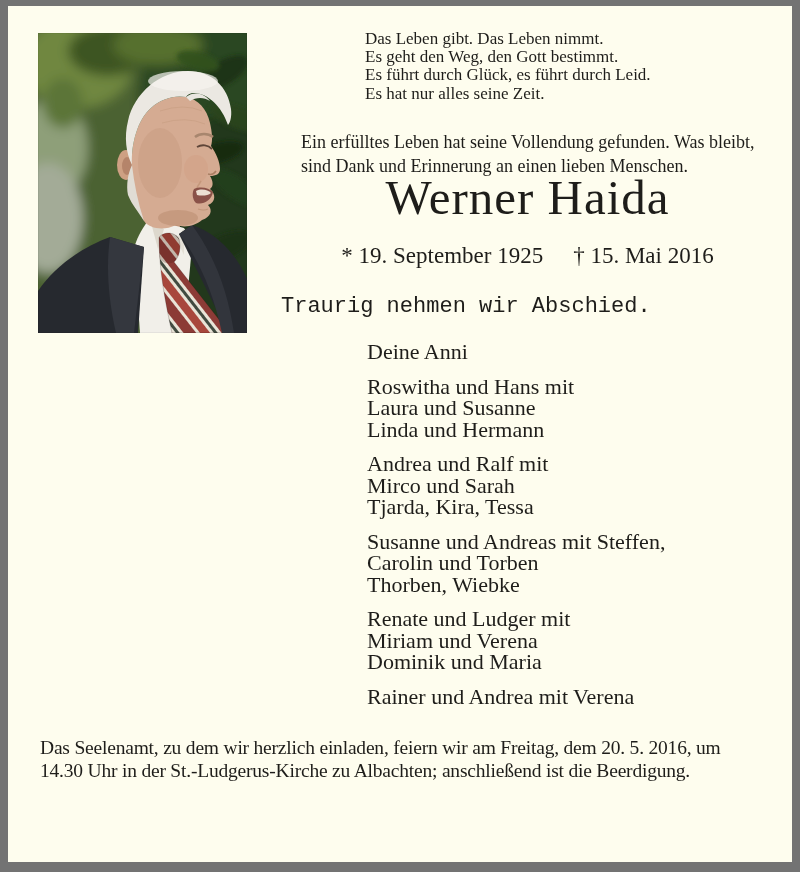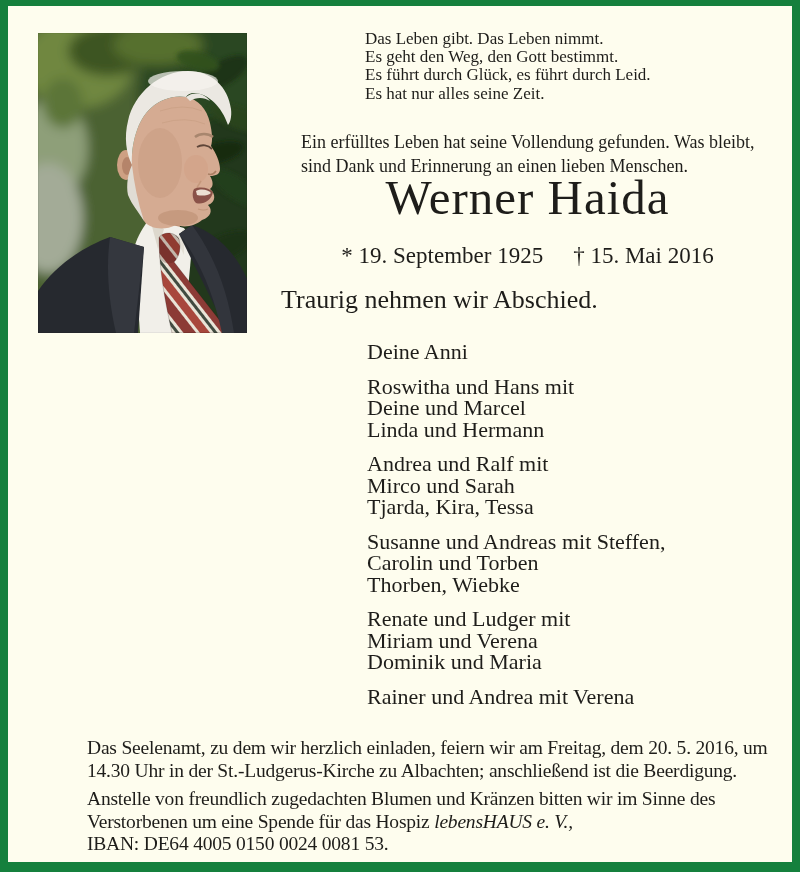--- a/index.html
+++ b/index.html
@@ -1,18 +1,18 @@
 <!DOCTYPE html>
 <html><head>
 <meta charset="utf-8">
 <style>
   html,body { margin:0; padding:0; }
   .page {
     position:relative; width:800px; height:872px;
-    background:#15803d; overflow:hidden;
+    background:#737373; overflow:hidden;
     font-family:"Liberation Serif", serif; color:#1e1d1a;
   }
   .paper {
     position:absolute; left:8px; top:6px; width:784px; height:856px;
     background:#fefdee;
   }
   .abs { position:absolute; }
   .photo-frame { left:38px; top:33px; width:209px; height:300px; }
   .photo-frame svg { display:block; }
 
@@ -25,27 +25,27 @@
   .name {
     left:290px; top:172px; width:475px; text-align:center;
     font-size:49px; line-height:52px; letter-spacing:1px; white-space:nowrap;
   }
   .dates {
     left:290px; top:244px; width:475px; display:flex; justify-content:center;
     gap:30px; font-size:23px; line-height:24px;
   }
   .dates span { white-space:nowrap; }
 
-  .farewell { left:281px; top:285px; font-size:26px; white-space:nowrap; }
+  .farewell { left:281px; top:294px; font-size:22px; white-space:nowrap;font-family:Liberation Mono, monospace; }
 
   .mourners { left:367px; top:341px; font-size:22px; }
   .mourners .group { margin-bottom:13px; }
   .mourners .line { line-height:21.5px; white-space:nowrap; }
 
-  .bottom { left:40px; top:737px; font-size:19.5px; line-height:22.5px; letter-spacing:-0.2px;margin-left:47px; }
+  .bottom { left:40px; top:737px; font-size:19.5px; line-height:22.5px; letter-spacing:-0.2px; }
   .bottom div { white-space:nowrap; }
   .donation { margin-top:6px; }
   .it { font-style:italic; }
 </style>
 </head>
 <body>
 
 <div class="page">
   <div class="paper"></div>
 
@@ -152,21 +152,21 @@
   </div>
 
   <div class="abs farewell">Traurig nehmen wir Abschied.</div>
 
   <div class="abs mourners">
     <div class="group">
       <div class="line">Deine Anni</div>
     </div>
     <div class="group">
       <div class="line">Roswitha und Hans mit</div>
-      <div class="line">Deine und Marcel</div>
+      <div class="line">Laura und Susanne</div>
       <div class="line">Linda und Hermann</div>
     </div>
     <div class="group">
       <div class="line">Andrea und Ralf mit</div>
       <div class="line">Mirco und Sarah</div>
       <div class="line">Tjarda, Kira, Tessa</div>
     </div>
     <div class="group">
       <div class="line">Susanne und Andreas mit Steffen,</div>
       <div class="line">Carolin und Torben</div>
@@ -180,21 +180,14 @@
     <div class="group">
       <div class="line">Rainer und Andrea mit Verena</div>
     </div>
   </div>
 
   <div class="abs bottom">
     <div class="service">
       <div>Das Seelenamt, zu dem wir herzlich einladen, feiern wir am Freitag, dem 20. 5. 2016, um</div>
       <div>14.30 Uhr in der St.-Ludgerus-Kirche zu Albachten; anschließend ist die Beerdigung.</div>
     </div>
-    <div class="donation">
-      <div>Anstelle von freundlich zugedachten Blumen und Kränzen bitten wir im Sinne des</div>
-      <div>
-        <span>Verstorbenen um eine Spende für das Hospiz </span><span class="it">lebensHAUS e. V.,</span>
-      </div>
-      <div>IBAN: DE64 4005 0150 0024 0081 53.</div>
-    </div>
   </div>
 </div>
 
 </body></html>

